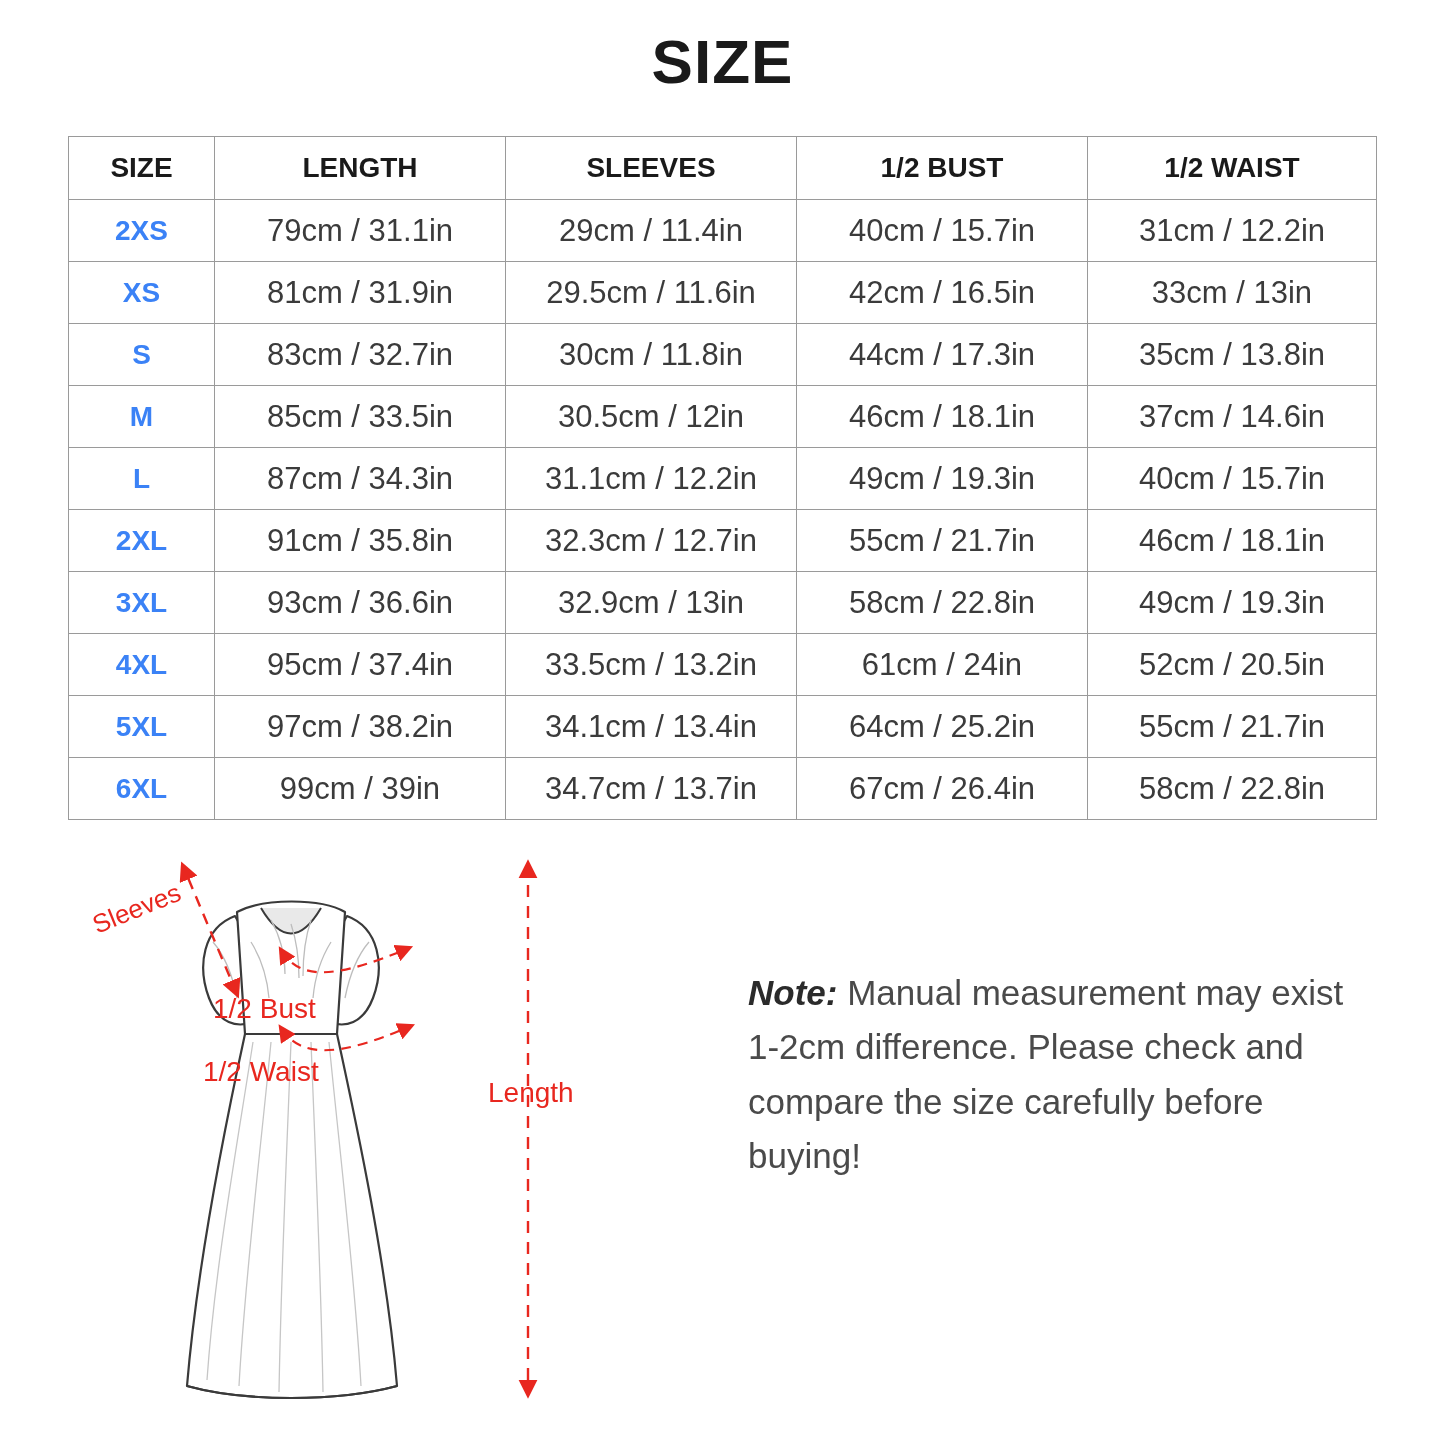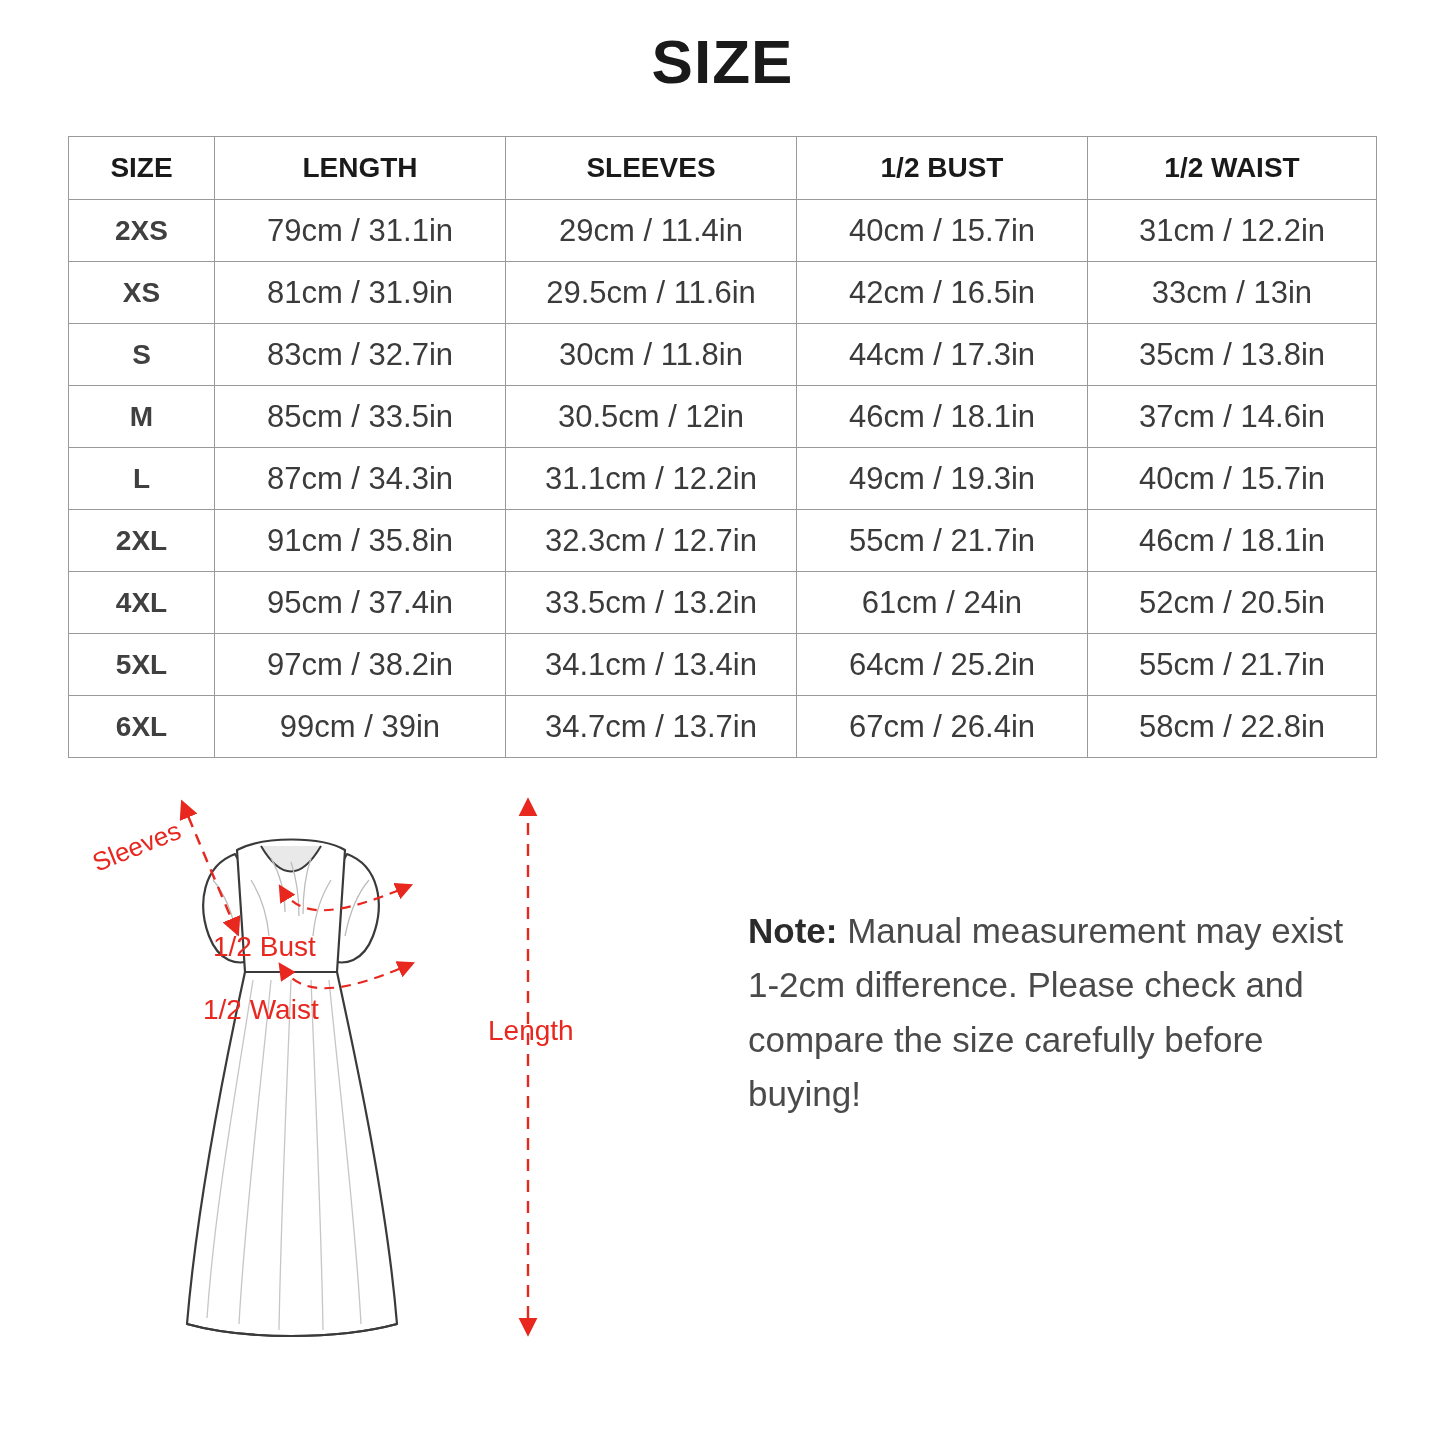--- a/index.html
+++ b/index.html
@@ -46,21 +46,21 @@
     vertical-align: middle;
   }
   table.size-table th {
     font-weight: bold;
     color: #1a1a1a;
     font-size: 28px;
     height: 62px;
   }
   table.size-table td.size-col {
     font-weight: bold;
-    color: #404040;
+    color: #3b82f6;
     font-size: 28px;
   }
   col.c-size { width: 146px; }
   col.c-len  { width: 291px; }
   col.c-slv  { width: 291px; }
   col.c-bust { width: 291px; }
   col.c-wst  { width: 289px; }
 
   .lower {
     position: relative;
@@ -80,20 +80,21 @@
     left: 748px;
     top: 120px;
     width: 600px;
     font-size: 35px;
     line-height: 1.55;
     color: #4a4a4a;
   }
   .note b {
     color: #2b2b2b;
     font-weight: bold;
+    font-style: italic;
   }
 </style>
 </head>
 <body>
 
 <div class="page">
 
   <div class="title">SIZE</div>
 
   <table class="size-table">
@@ -148,20 +149,27 @@
         <td>31.1cm / 12.2in</td>
         <td>49cm / 19.3in</td>
         <td>40cm / 15.7in</td>
       </tr>
       <tr>
         <td class="size-col">2XL</td>
         <td>91cm / 35.8in</td>
         <td>32.3cm / 12.7in</td>
         <td>55cm / 21.7in</td>
         <td>46cm / 18.1in</td>
+      </tr>
+      <tr>
+        <td class="size-col">3XL</td>
+        <td>93cm / 36.6in</td>
+        <td>32.9cm / 13in</td>
+        <td>58cm / 22.8in</td>
+        <td>49cm / 19.3in</td>
       </tr>
       <tr>
         <td class="size-col">4XL</td>
         <td>95cm / 37.4in</td>
         <td>33.5cm / 13.2in</td>
         <td>61cm / 24in</td>
         <td>52cm / 20.5in</td>
       </tr>
       <tr>
         <td class="size-col">5XL</td>

